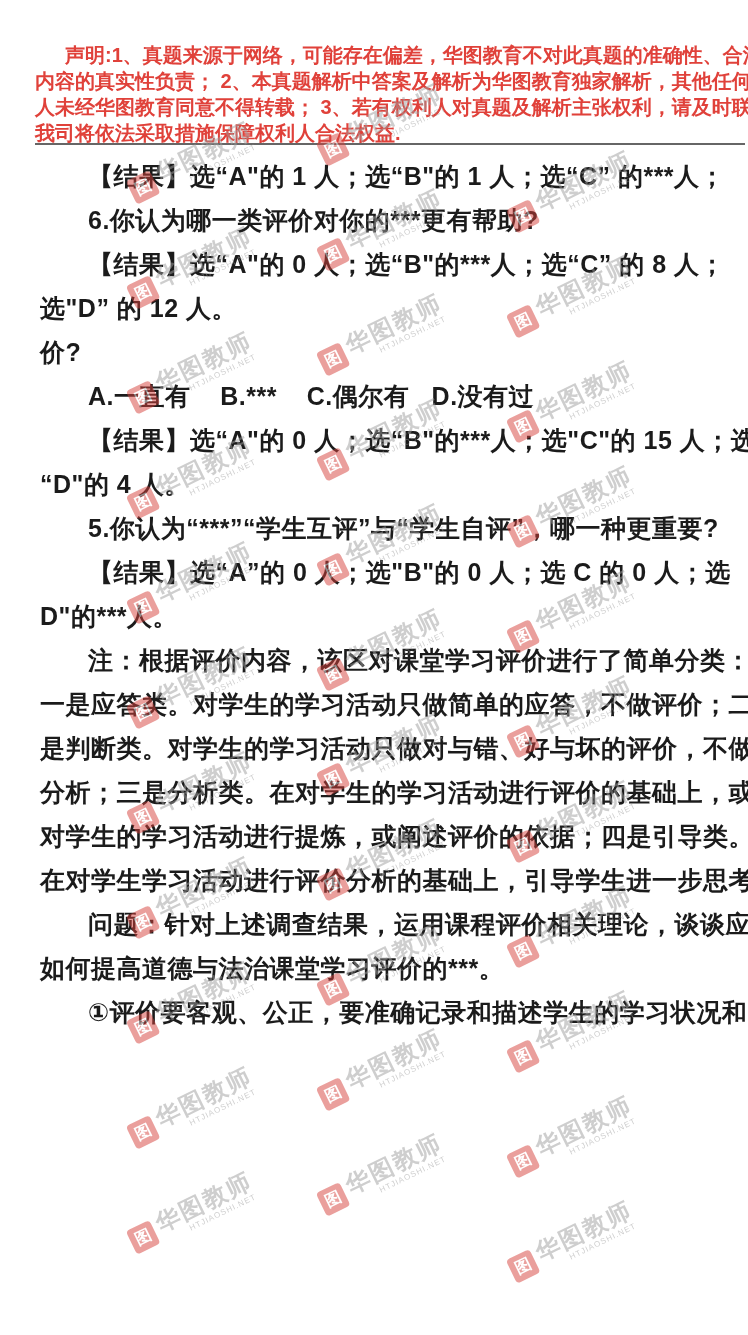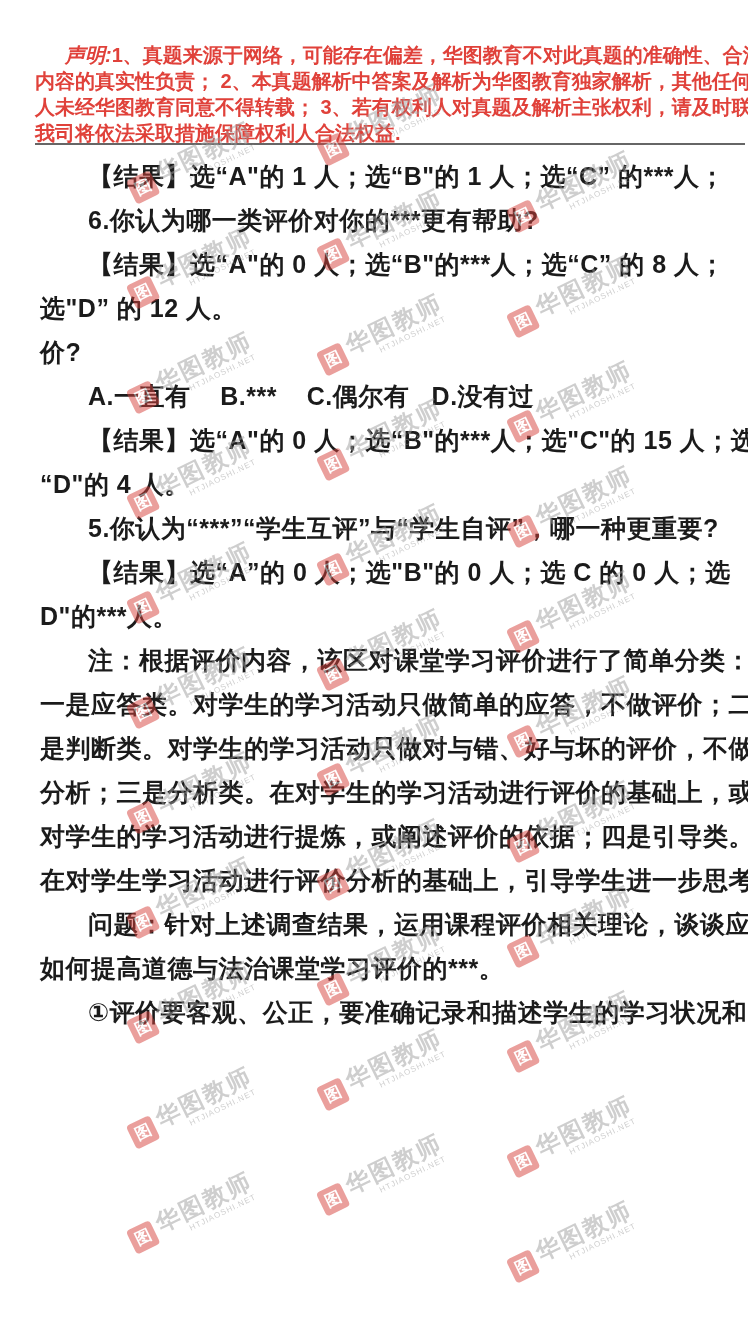--- a/index.html
+++ b/index.html
@@ -12,21 +12,21 @@
   }
   
   .disclaimer{
     position:absolute;left:35px;top:42px;width:680px;
     font-size:20px;line-height:26px;font-weight:600;
     color:#e0413a;
     z-index:1;
   }
   .d-line{white-space:nowrap;height:26px;}
   .d-line.first{padding-left:30px;}
-  .d-label{font-weight:800;font-style:italic;}
+  .d-label{font-weight:800;}
   
   .divider{
     position:absolute;left:35px;top:143px;width:710px;height:2px;
     background:#666666;z-index:1;
   }
   
   .body-text{
     position:absolute;left:40px;top:154px;width:670px;
     font-size:25px;line-height:44px;font-weight:600;
     color:#1b1b1b;letter-spacing:0.5px;

